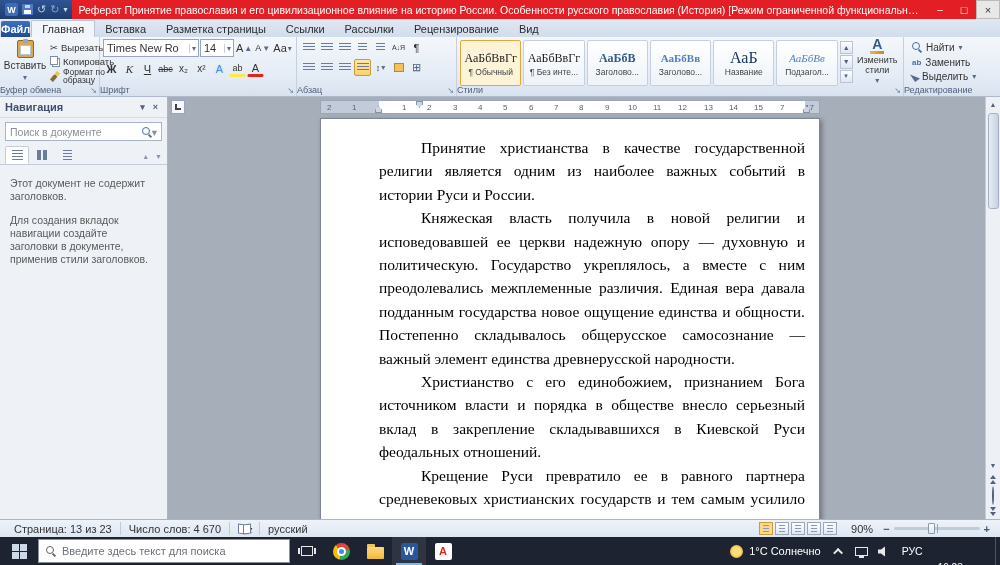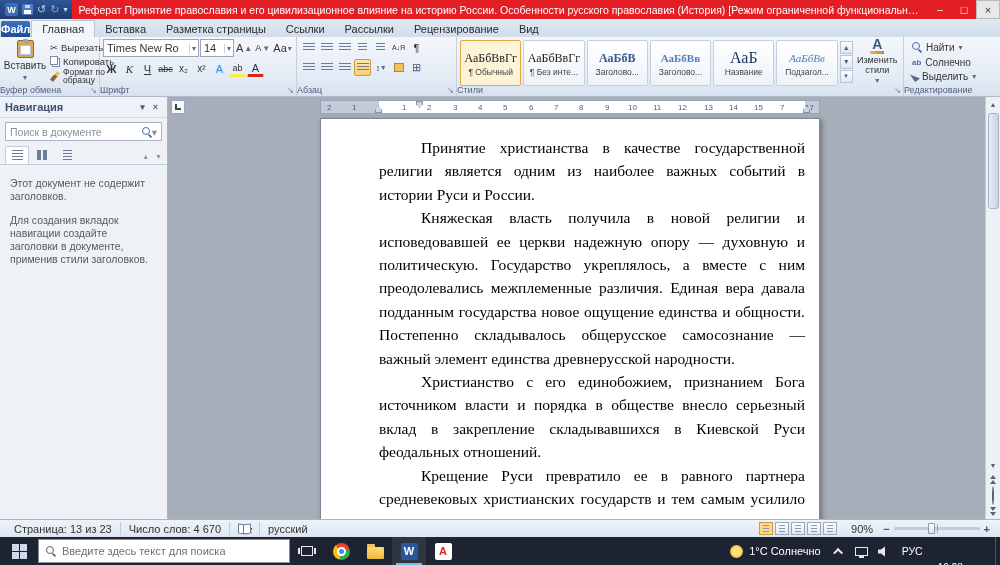--- a/index.html
+++ b/index.html
@@ -348,21 +348,21 @@
   </div>
 
   <div class="group g-edit" style="border-right:none">
     <div class="editrow">
       <span class="mag"></span>
       <span>Найти</span>
       <span class="mini">▾</span>
     </div>
     <div class="editrow">
       <span class="abico">ab</span>
-      <span>Солнечно</span>
+      <span>Заменить</span>
     </div>
     <div class="editrow">
       <span class="selarrow"></span>
       <span>Выделить</span>
       <span class="mini">▾</span>
     </div>
     <span class="glabel">Редактирование</span>
   </div>
 </div>
 

